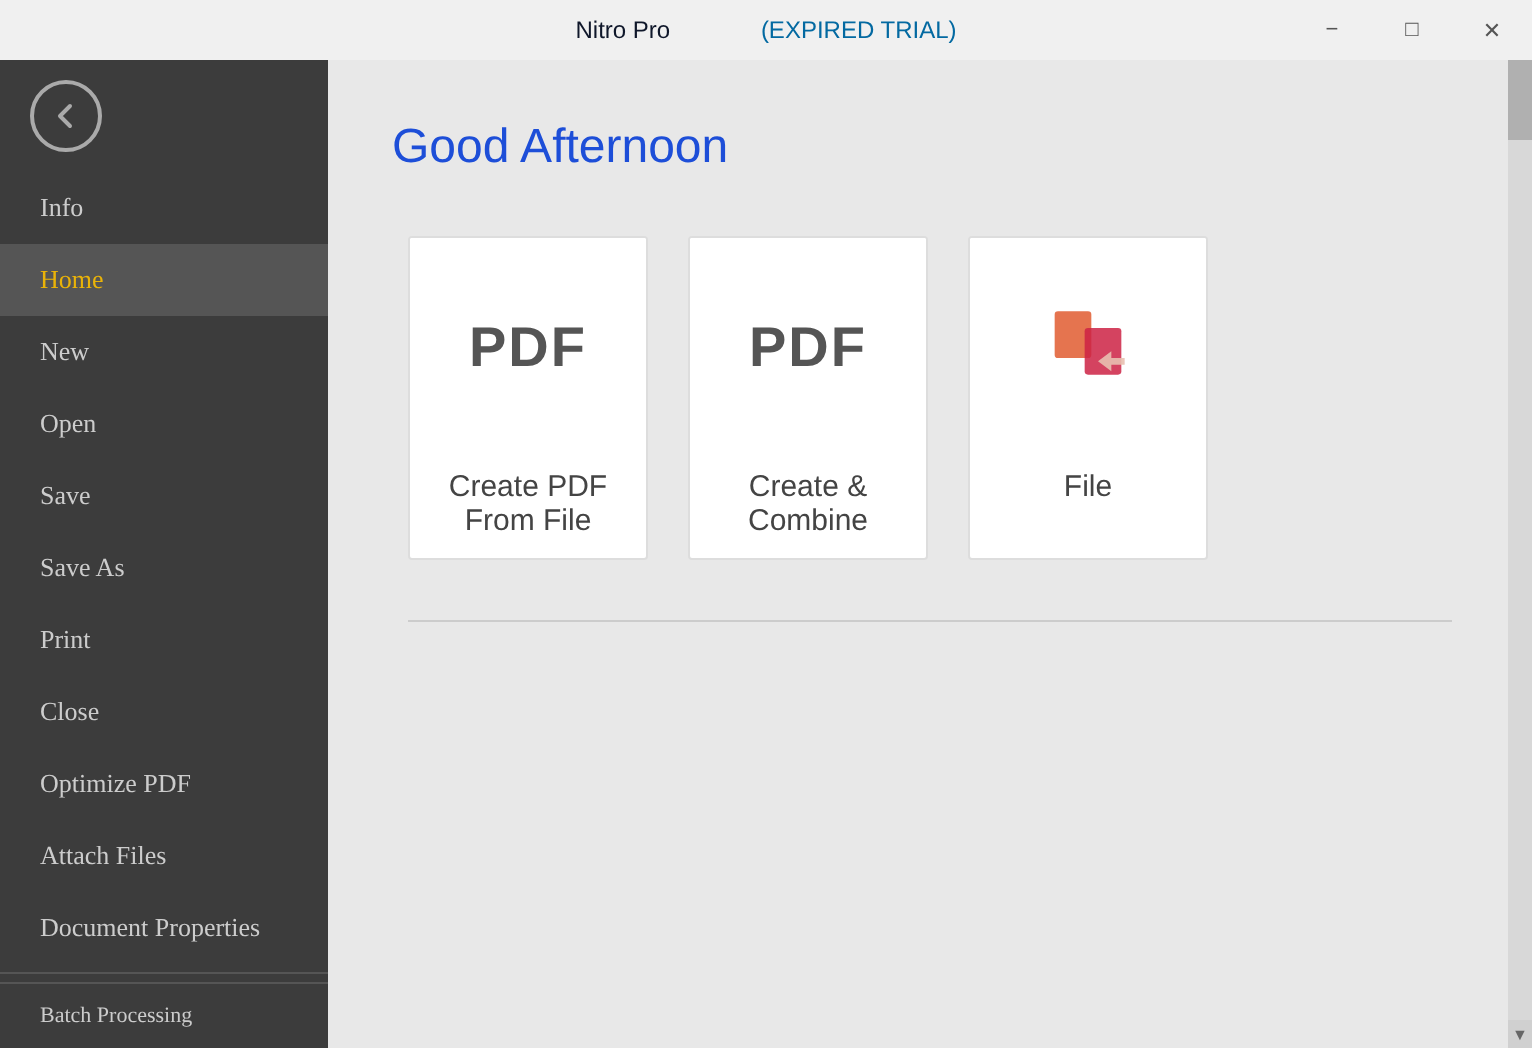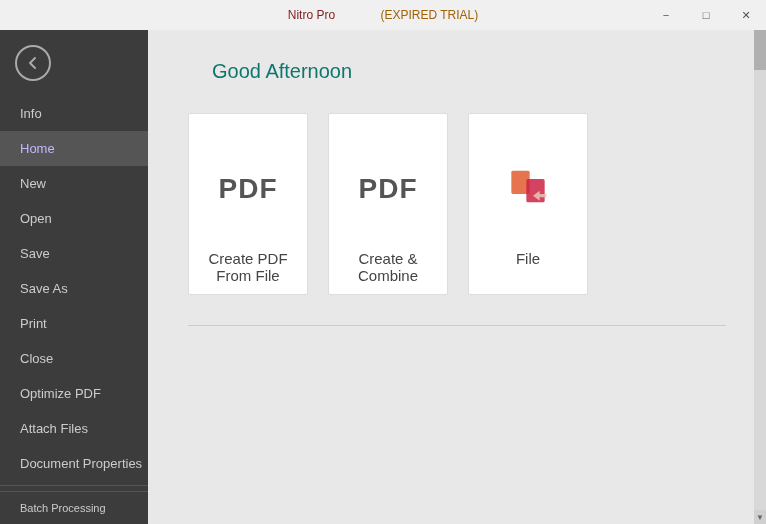--- a/index.html
+++ b/index.html
@@ -21,21 +21,21 @@
       align-items: center;
       justify-content: center;
       position: relative;
       flex-shrink: 0;
     }
     .title-bar-text {
       font-size: 12px;
       color: #333;
     }
     .title-bar-text span {
-      color: #7f1d1d;
+      color: #0f172a;
     }
     .window-controls {
       position: absolute;
       right: 0;
       top: 0;
       display: flex;
       height: 30px;
     }
     .win-btn {
       width: 40px;
@@ -52,26 +52,27 @@
 
     
     .app-body {
       display: flex;
       flex: 1;
       overflow: hidden;
     }
 
     
     .sidebar {
-      width: 148px;
+      width: 164px;
       background: #3c3c3c;
       display: flex;
       flex-direction: column;
       flex-shrink: 0;
       overflow: hidden;
+      font-family: Liberation Serif, serif;
     }
 
     .back-btn {
       width: 50px;
       height: 50px;
       display: flex;
       align-items: center;
       justify-content: center;
       cursor: pointer;
       margin: 8px;
@@ -97,21 +98,21 @@
 
     .nav-item {
       padding: 10px 20px;
       color: #cccccc;
       font-size: 13px;
       cursor: pointer;
       white-space: nowrap;
     }
     .nav-item.active {
       background: #555555;
-      color: #c4b5fd;
+      color: #eab308;
     }
 
     .nav-divider {
       height: 1px;
       background: #555;
       margin: 4px 0;
     }
 
     .sidebar-bottom {
       padding: 10px 20px;
@@ -125,24 +126,24 @@
     .main-content {
       flex: 1;
       background: #e8e8e8;
       display: flex;
       flex-direction: column;
       overflow: hidden;
       position: relative;
     }
 
     .greeting {
-      font-size: 20px;
+      font-size: 24px;
       font-weight: 300;
-      color: #0f766e;
-      padding: 30px 40px 20px 64px;
+      color: #1d4ed8;
+      padding: 30px 40px 20px 32px;
     }
 
     .cards-section {
       padding: 10px 40px;
       display: flex;
       gap: 20px;
     }
 
     .card {
       width: 120px;
@@ -157,21 +158,20 @@
       overflow: hidden;
     }
 
     .card-icon-area {
       width: 100%;
       height: 110px;
       display: flex;
       align-items: center;
       justify-content: center;
       background: white;
-      margin-top: 20px;
     }
 
     .pdf-icon-text {
       font-size: 28px;
       font-weight: bold;
       color: #555;
       letter-spacing: 1px;
     }
 
     .card-label {
@@ -222,21 +222,21 @@
     }
     .scrollbar-arrow.top { top: 0; }
     .scrollbar-arrow.bottom { bottom: 0; }
   </style>
 </head>
 <body>
 
 <div class="title-bar">
   <span class="title-bar-text">
     <span>Nitro Pro</span>
-    <span style="color:#a16207;margin-left:42px;">(EXPIRED TRIAL)</span>
+    <span style="color:#0369a1;margin-left:42px;">(EXPIRED TRIAL)</span>
   </span>
   <div class="window-controls">
     <button class="win-btn">−</button>
     <button class="win-btn">□</button>
     <button class="win-btn close">✕</button>
   </div>
 </div>
 
 <div class="app-body">
 

